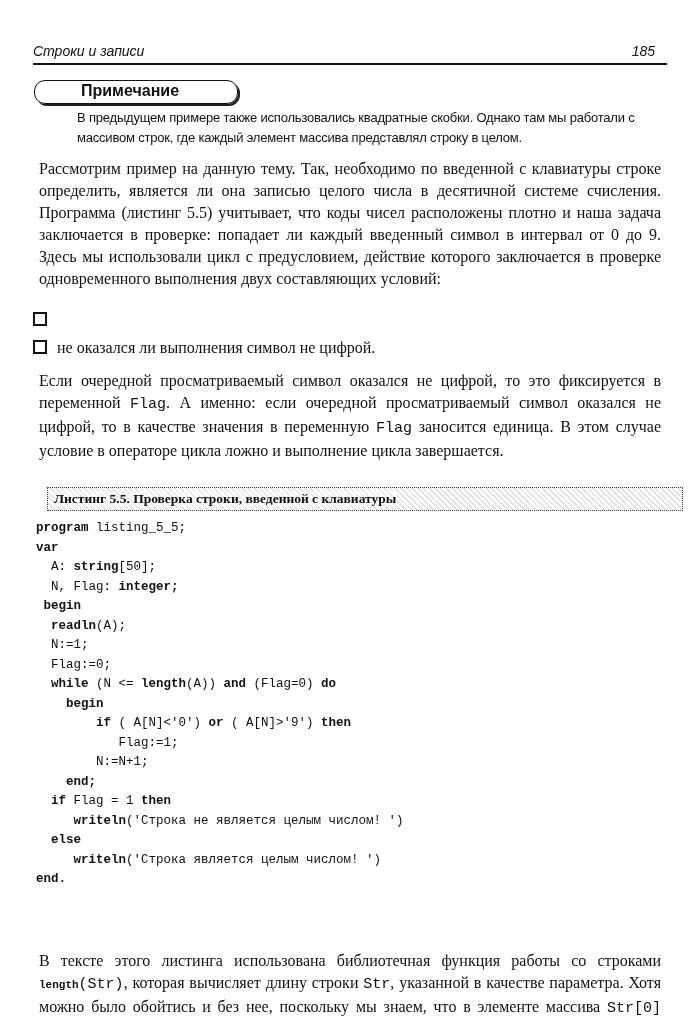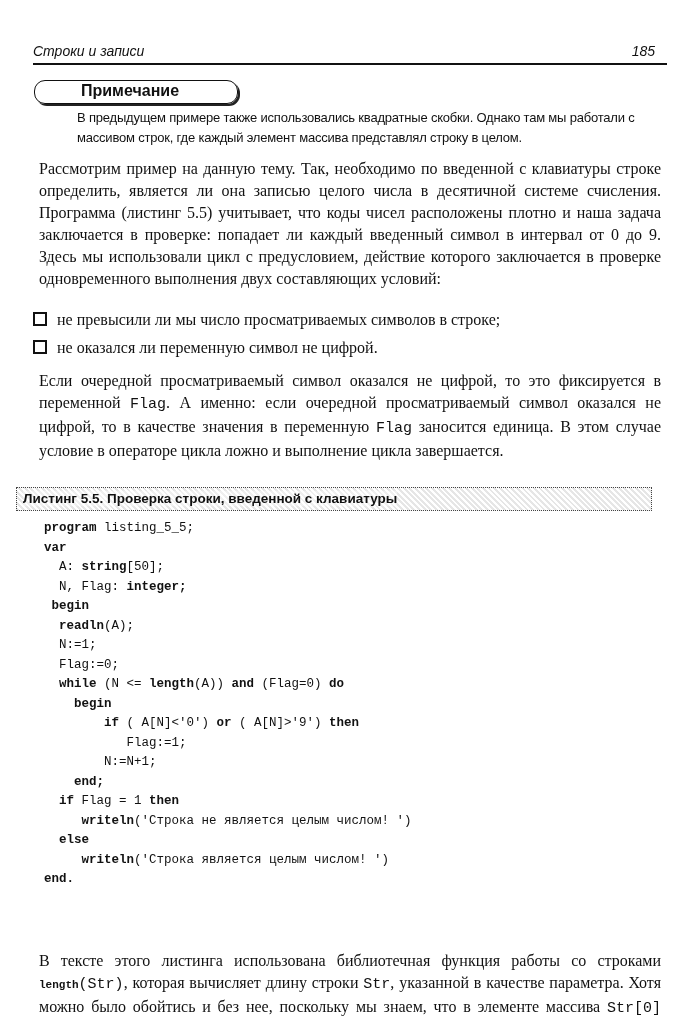--- a/index.html
+++ b/index.html
@@ -20,29 +20,29 @@
 
   .body-text { position: absolute; left: 33px; width: 634px; font-family: "Liberation Serif", serif;
     font-size: 16px; line-height: 22px; text-align: justify; }
   .body-text p { margin: 6px; }
   .mono { font-family: "Liberation Mono", monospace; font-size: 15px; }
   .mono-b { font-family: "Liberation Mono", monospace; font-size: 11px; font-weight: bold; }
 
   .bullet { position: absolute; left: 33px; width: 634px; font-family: "Liberation Serif", serif; font-size: 16px; line-height: 22px; }
   .bullet .box { display: inline-block; width: 10px; height: 10px; border: 2px solid #111; margin-right: 10px; vertical-align: -1px; }
 
-  .listing-bar { position: absolute; left: 16px; top: 487px; width: 634px; height: 22px;
+  .listing-bar { position: absolute; left: 47px; top: 487px; width: 634px; height: 22px;
     border: 1px dotted #444;
     background: repeating-linear-gradient(45deg, #e6e6e6 0 2px, #ffffff 2px 4px);
-    font-family: Liberation Sans, sans-serif; text-align: center; }
+    font-family: Liberation Serif, serif; text-align: center; }
   .listing-title { position: absolute; left: 6px; top: 3px; font-weight: bold; font-size: 13.5px; background: rgba(255,255,255,0.35); }
 
   .code { position: absolute; left: 36px; top: 519px; font-family: "Liberation Mono", monospace;
     font-size: 12.5px; line-height: 19.5px; white-space: pre; }
-  .code .line { height: 19.5px; margin-left: 8px; }
+  .code .line { height: 19.5px; }
   .kw { font-weight: bold; }
 </style>
 </head>
 <body>
 
 <div class="page">
 
   <div class="running-head">
     <span class="rh-title">Строки и записи</span>
     <span class="rh-page">185</span>
@@ -51,24 +51,24 @@
   <div class="note-badge">
     <span class="note-label">Примечание</span>
   </div>
   <div class="note-text">В предыдущем примере также использовались квадратные скобки. Однако там мы работали с массивом строк, где каждый элемент массива представлял строку в целом.</div>
 
   <div class="body-text" style="top:152px;">
     <p>Рассмотрим пример на данную тему. Так, необходимо по введенной с клавиатуры строке определить, является ли она записью целого числа в десятичной системе счисления. Программа (листинг 5.5) учитывает, что коды чисел расположены плотно и наша задача заключается в проверке: попадает ли каждый введенный символ в интервал от 0 до 9. Здесь мы использовали цикл с предусловием, действие которого заключается в проверке одновременного выполнения двух составляющих условий:</p>
   </div>
 
   <div class="bullet" style="top:309px;">
-    <span class="box"></span><span>не превысили ли мы число просматриваемых символов в строке;</span>
+    <span class="box"></span>
   </div>
   <div class="bullet" style="top:337px;">
-    <span class="box"></span><span>не оказался ли переменную символ не цифрой.</span>
+    <span class="box"></span><span>не оказался ли выполнения символ не цифрой.</span>
   </div>
 
   <div class="body-text" style="top:364px;">
     <p><span>Если очередной просматриваемый символ оказался не цифрой, то это фиксируется в переменной </span><span class="mono">Flag</span><span>. А именно: если очередной просматриваемый символ оказался не цифрой, то в качестве значения в переменную </span><span class="mono">Flag</span><span> заносится единица. В этом случае условие в операторе цикла ложно и выполнение цикла завершается.</span></p>
   </div>
 
 
   <div class="listing-bar">
     <span class="listing-title">Листинг 5.5. Проверка строки, введенной с клавиатуры</span>
   </div>

